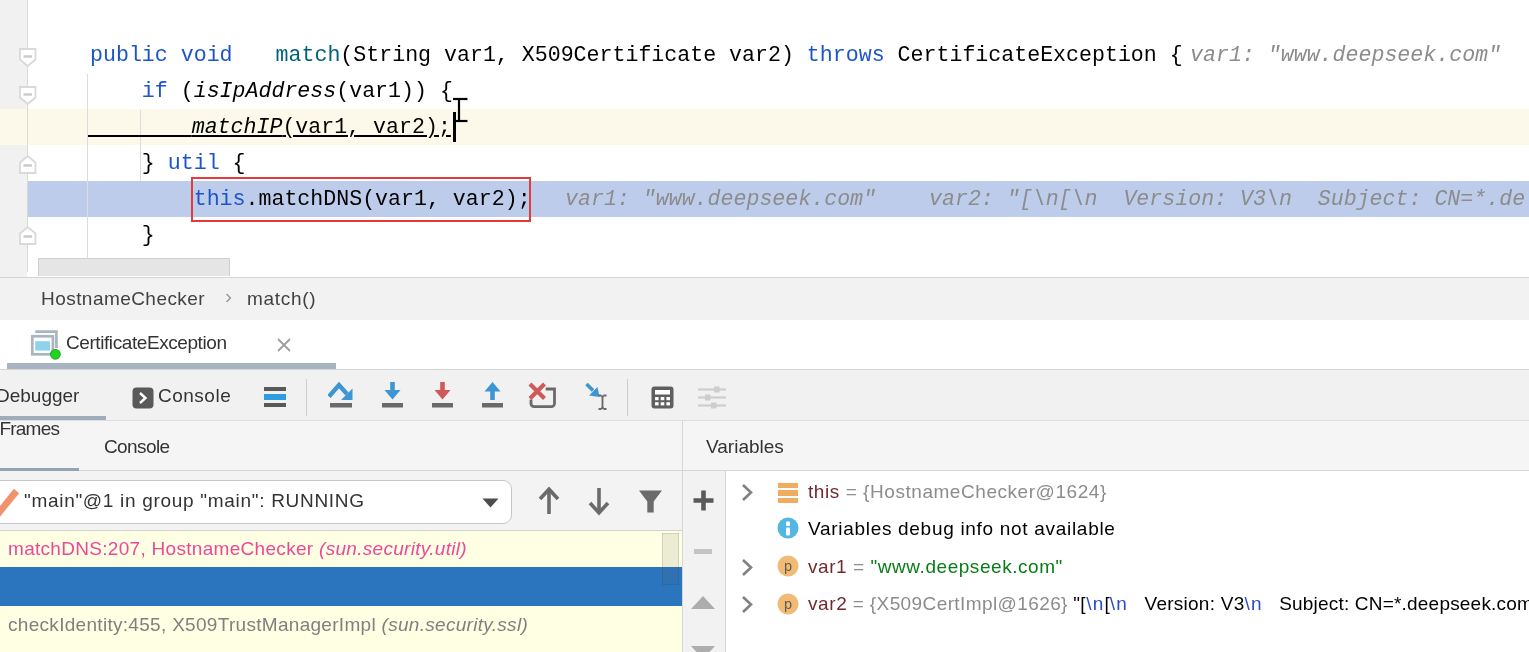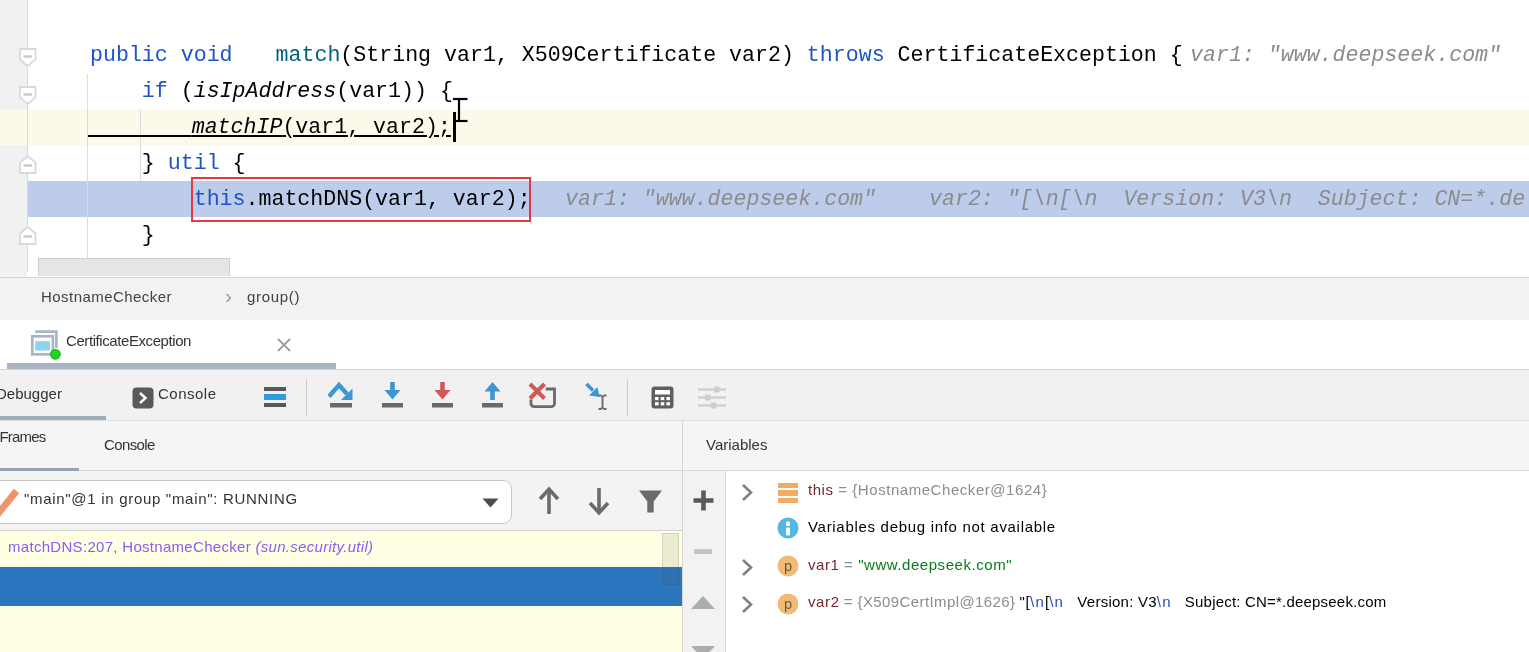--- a/index.html
+++ b/index.html
@@ -8,21 +8,21 @@
   .abs{position:absolute;}
   
   .code{font-family:"Liberation Mono",monospace;font-size:21.6px;line-height:36px;
         white-space:pre;color:#000;}
   .kw{color:#1D55C9;}
   .mt{color:#00627A;margin-left:30px;}
   .it{font-style:italic;}
   .hint{font-family:"Liberation Mono",monospace;font-size:21.6px;line-height:36px;
         font-style:italic;color:#8C8C8C;white-space:pre;}
   
-  .ui{font-size:15px;color:#333333;white-space:pre;}
+  .ui{font-size:19px;color:#333333;white-space:pre;}
   .esc{color:#2B4BC7;letter-spacing:1.2px;}
 </style>
 </head>
 <body>
 <div id="app">
 
   <div class="abs" style="left:0;top:0;width:1529px;height:277px;background:#fff;"></div>
 
   <div class="abs" style="left:0;top:0;width:26.5px;height:277px;background:#F1F1F1;"></div>
 
@@ -69,21 +69,21 @@
   <svg class="abs" style="left:19px;top:226px;" width="18" height="19" viewBox="0 0 18 19">
     <path d="M1,18 h15.5 v-10.5 l-7.75,-6.5 l-7.75,6.5 z" fill="#fff" stroke="#D9D9D9" stroke-width="1.8"></path>
     <line x1="4.5" y1="10.5" x2="13" y2="10.5" stroke="#C9C9C9" stroke-width="2.4"></line>
   </svg>
 
   <div class="abs" style="left:38px;top:258px;width:192px;height:18px;background:#E5E5E5;border:1px solid #D0D0D0;border-bottom:none;box-sizing:border-box;"></div>
 
   <div class="abs" style="left:0;top:277px;width:1529px;height:43px;background:#F2F2F2;border-top:1px solid #D4D4D4;box-sizing:border-box;"></div>
   <div class="abs ui" style="left:41px;top:288px;letter-spacing:0.45px;color:#424242;">HostnameChecker</div>
   <div class="abs" style="left:225px;top:284px;font-size:21px;color:#999999;">›</div>
-  <div class="abs ui" style="left:247px;top:288px;letter-spacing:0.7px;color:#424242;">group()</div>
+  <div class="abs ui" style="left:247px;top:288px;letter-spacing:0.7px;color:#424242;">match()</div>
 
   <div class="abs" style="left:0;top:320px;width:1529px;height:50px;background:#fff;"></div>
 
   <svg class="abs" style="left:29px;top:328px;" width="32" height="34" viewBox="0 0 32 34">
     <path d="M6.2,3.6 H27.4 V20" fill="none" stroke="#A9B6C2" stroke-width="2.7"></path>
     <rect x="3.3" y="8.3" width="20.6" height="18" fill="#fff" stroke="#A9B6C2" stroke-width="2.7"></rect>
     <rect x="6.2" y="13.2" width="14.8" height="9.4" fill="#8ED3EE"></rect>
     <circle cx="26.4" cy="26.3" r="4.8" fill="#1FD61F" stroke="#28A828" stroke-width="1.2"></circle>
   </svg>
   <div class="abs ui" style="left:66px;top:332px;letter-spacing:-0.42px;">CertificateException</div>
@@ -167,21 +167,21 @@
     </g>
     <g fill="#CDCDCD">
       <rect x="16" y="0.5" width="5.5" height="6"></rect>
         <rect x="7" y="8.5" width="5.5" height="6"></rect>
         <rect x="13" y="16.5" width="5.5" height="6"></rect>
     </g>
   </svg>
 
   <div class="abs" style="left:0;top:420px;width:1529px;height:1px;background:#DDDDDD;"></div>
   <div class="abs" style="left:0;top:421px;width:1529px;height:50px;background:#F5F5F5;border-bottom:1px solid #D6D6D6;box-sizing:border-box;"></div>
-  <div class="abs ui" style="left:-0.5px;top:428px;letter-spacing:-0.8px;">Frames</div>
+  <div class="abs ui" style="left:-0.5px;top:418px;letter-spacing:-0.8px;">Frames</div>
   <div class="abs" style="left:0;top:468px;width:79px;height:4.5px;background:#96A2B1;"></div>
   <div class="abs ui" style="left:104px;top:436px;letter-spacing:-0.6px;">Console</div>
   <div class="abs ui" style="left:706px;top:436px;">Variables</div>
 
   <div class="abs" style="left:682px;top:421px;width:1px;height:231px;background:#D6D6D6;"></div>
 
   <div class="abs" style="left:0;top:471px;width:682px;height:60px;background:#F3F3F3;"></div>
   <div class="abs" style="left:0;top:529.5px;width:682px;height:1.2px;background:#D2D2D2;"></div>
 
   <div class="abs" style="left:-12px;top:479.5px;width:524px;height:44.5px;border:1.5px solid #C6C6C6;border-radius:9px;background:#fff;box-sizing:border-box;"></div>
@@ -202,21 +202,22 @@
     <line x1="12" y1="2" x2="12" y2="26" stroke="#6B6B6B" stroke-width="3.6"></line>
     <path d="M3,17 L12,26.8 L21,17" fill="none" stroke="#6B6B6B" stroke-width="3.6"></path>
   </svg>
 
   <svg class="abs" style="left:638px;top:489px;" width="25" height="25" viewBox="0 0 25 25">
     <path d="M1,1.5 h23 l-8.3,11 v11 h-6.4 v-11 z" fill="#6B6B6B"></path>
   </svg>
 
   <div class="abs" style="left:0;top:531px;width:682px;height:121px;background:#FFFFE3;"></div>
   <div class="abs" style="left:0;top:567.3px;width:682px;height:39px;background:#2A75BE;"></div>
-  <div class="abs ui" style="left:8px;top:538px;color:#8b5cf6;letter-spacing:0.3px;">matchDNS:207, HostnameChecker <span class="it">(sun.security.util)</span></div>
+  <div class="abs ui" style="left:8px;top:538px;color:#ec4899;letter-spacing:0.3px;">matchDNS:207, HostnameChecker <span class="it">(sun.security.util)</span></div>
+  <div class="abs ui" style="left:8px;top:614px;color:#808080;letter-spacing:0.3px;">checkIdentity:455, X509TrustManagerImpl <span class="it">(sun.security.ssl)</span></div>
 
   <div class="abs" style="left:661.5px;top:533px;width:17px;height:52px;background:rgba(90,90,75,0.115);border:1px solid rgba(60,60,50,0.14);box-sizing:border-box;"></div>
 
   <div class="abs" style="left:683px;top:471px;width:43px;height:181px;background:#F2F2F2;border-right:1px solid #D6D6D6;box-sizing:border-box;"></div>
 
   <svg class="abs" style="left:692.5px;top:490px;" width="21" height="21" viewBox="0 0 21 21">
     <path d="M10.5,0.5 V20.5 M0.5,10.5 H20.5" stroke="#5A5A5A" stroke-width="4.6"></path>
   </svg>
 
   <div class="abs" style="left:694px;top:548.5px;width:18px;height:5px;background:#C4C4C4;"></div>

